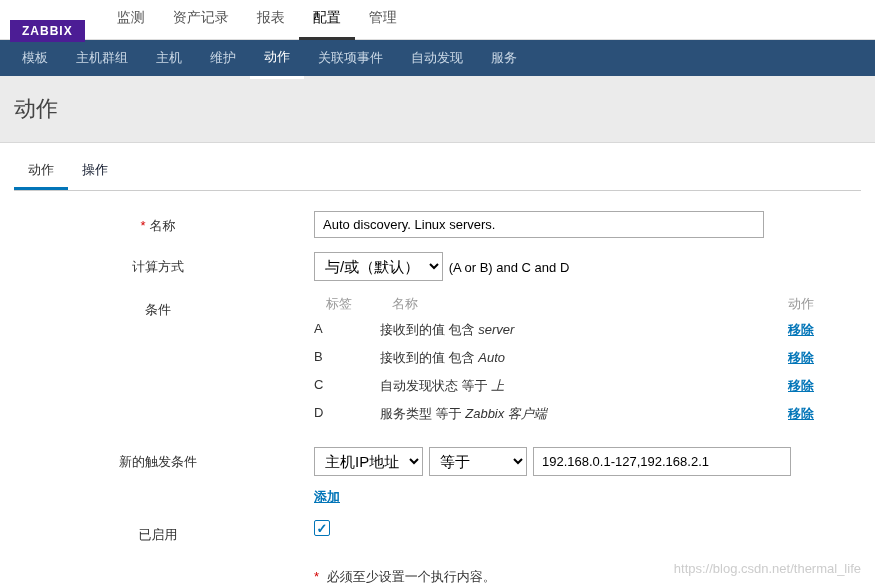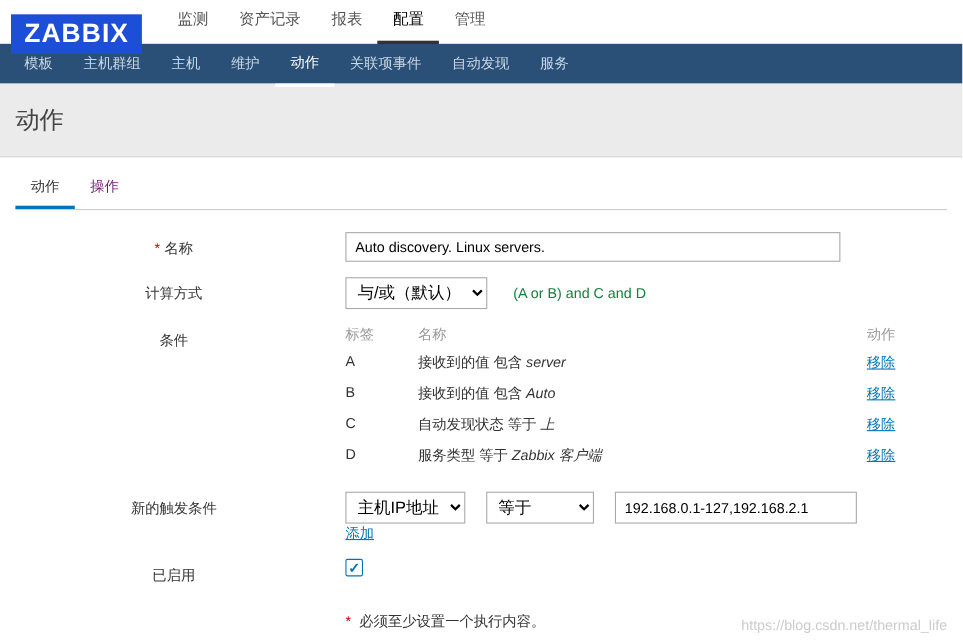--- a/index.html
+++ b/index.html
@@ -1,52 +1,52 @@
 <!DOCTYPE html>
 <html><head>
 <meta charset="utf-8">
 <style>
 * { box-sizing: border-box; margin: 0; padding: 0; }
 body { font-family: Arial, "Microsoft YaHei", sans-serif; font-size: 13px; color: #333; background: #fff; width: 875px; }
 .topbar { display: flex; align-items: center; height: 40px; padding: 0 10px; border-bottom: 1px solid #ddd; }
-.logo { background: #1d4ed8; color: #fff; font-weight: bold; font-size: 24px; padding: 4px 12px; letter-spacing: 1px; margin-right: 18px; margin-top: 23px; }
+.logo { background: #4c1d95; color: #fff; font-weight: bold; font-size: 12px; padding: 4px 12px; letter-spacing: 1px; margin-right: 18px; margin-top: 23px; }
 .topmenu { display: flex; }
 .topmenu-item { color: #555; padding: 10px 14px; cursor: pointer; font-size: 14px; }
 .topmenu-item.active { color: #000; border-bottom: 3px solid #333; font-weight: 500; }
 .subbar { background: #2b5078; display: flex; padding: 0 8px; height: 36px; align-items: center; }
 .submenu-item { color: #cad8e6; padding: 10px 14px; cursor: pointer; font-size: 13px; }
 .submenu-item.active { color: #fff; border-bottom: 3px solid #fff; }
 .page-header { background: #ebebeb; padding: 18px 14px; border-bottom: 1px solid #d8d8d8; }
 .page-title { font-size: 22px; color: #444; font-weight: normal; }
 .content { padding: 10px 14px; }
 .tab-row { border-bottom: 1px solid #ccc; display: flex; margin-bottom: 20px; }
-.tab { padding: 8px 14px; cursor: pointer; font-size: 13px; color: #701a75; }
+.tab { padding: 8px 14px; cursor: pointer; font-size: 13px; color: #0f172a; }
 .tab.active { color: #333; border-bottom: 3px solid #0275b8; }
 .form { }
 .row { display: flex; align-items: flex-start; margin-bottom: 14px; }
 .label { width: 300px; text-align: center; padding-right: 12px; padding-top: 6px; color: #333; font-size: 13px; }
 .req { color: #d40000; margin-right: 4px; }
 .field { flex: 1; }
 input[type=text] { border: 1px solid #aaa; padding: 5px 8px; font-size: 13px; width: 450px; }
 select { border: 1px solid #aaa; padding: 4px 6px; font-size: 15px; background: #fff; }
-.hint { color: #15803d; margin-left: 20px; }
+.hint { color: #000000; margin-left: 2px; }
 .cond-table { width: 500px; }
 .cond-head { display: flex; color: #999; font-size: 13px; margin-bottom: 8px; }
-.cond-th-l { width: 66px; }
+.cond-th-l { width: 66px; margin-left: 12px; }
 .cond-th-n { flex: 1; }
 .cond-th-a { width: 46px; text-align: right; }
 .cond-row { display: flex; margin-bottom: 10px; }
 .cond-l { width: 66px; color: #333; }
 .cond-n { flex: 1; color: #333; }
 .cond-a { width: 46px; text-align: right; }
-.lnk { color: #0275b8; text-decoration: underline; cursor: pointer; }
+.lnk { color: #0275b8; text-decoration: underline; cursor: pointer; font-weight: bold; }
 .italic { font-style: italic; }
-.newtrig { display: flex; gap: 19px; margin-bottom: 0; }
+.newtrig { display: flex; gap: 6px; margin-bottom: 12px; }
 .newtrig select { min-width: 98px; }
-.newtrig input { width: 220px; }
+.newtrig input { width: 258px; }
 .checkbox { width: 16px; height: 16px; border: 1.5px solid #0275b8; border-radius: 2px; display: inline-flex; align-items: center; justify-content: center; }
 .checkmark { color: #0275b8; font-size: 13px; font-weight: bold; line-height: 1; }
 .warn { color: #333; margin: 10px 0 16px 0; }
 .watermark { position: fixed; right: 14px; bottom: 8px; color: #ccc; font-size: 13px; margin-left: 44px; }
 </style>
 </head>
 <body>
 
 <div class="topbar">
   <div class="logo">ZABBIX</div>

